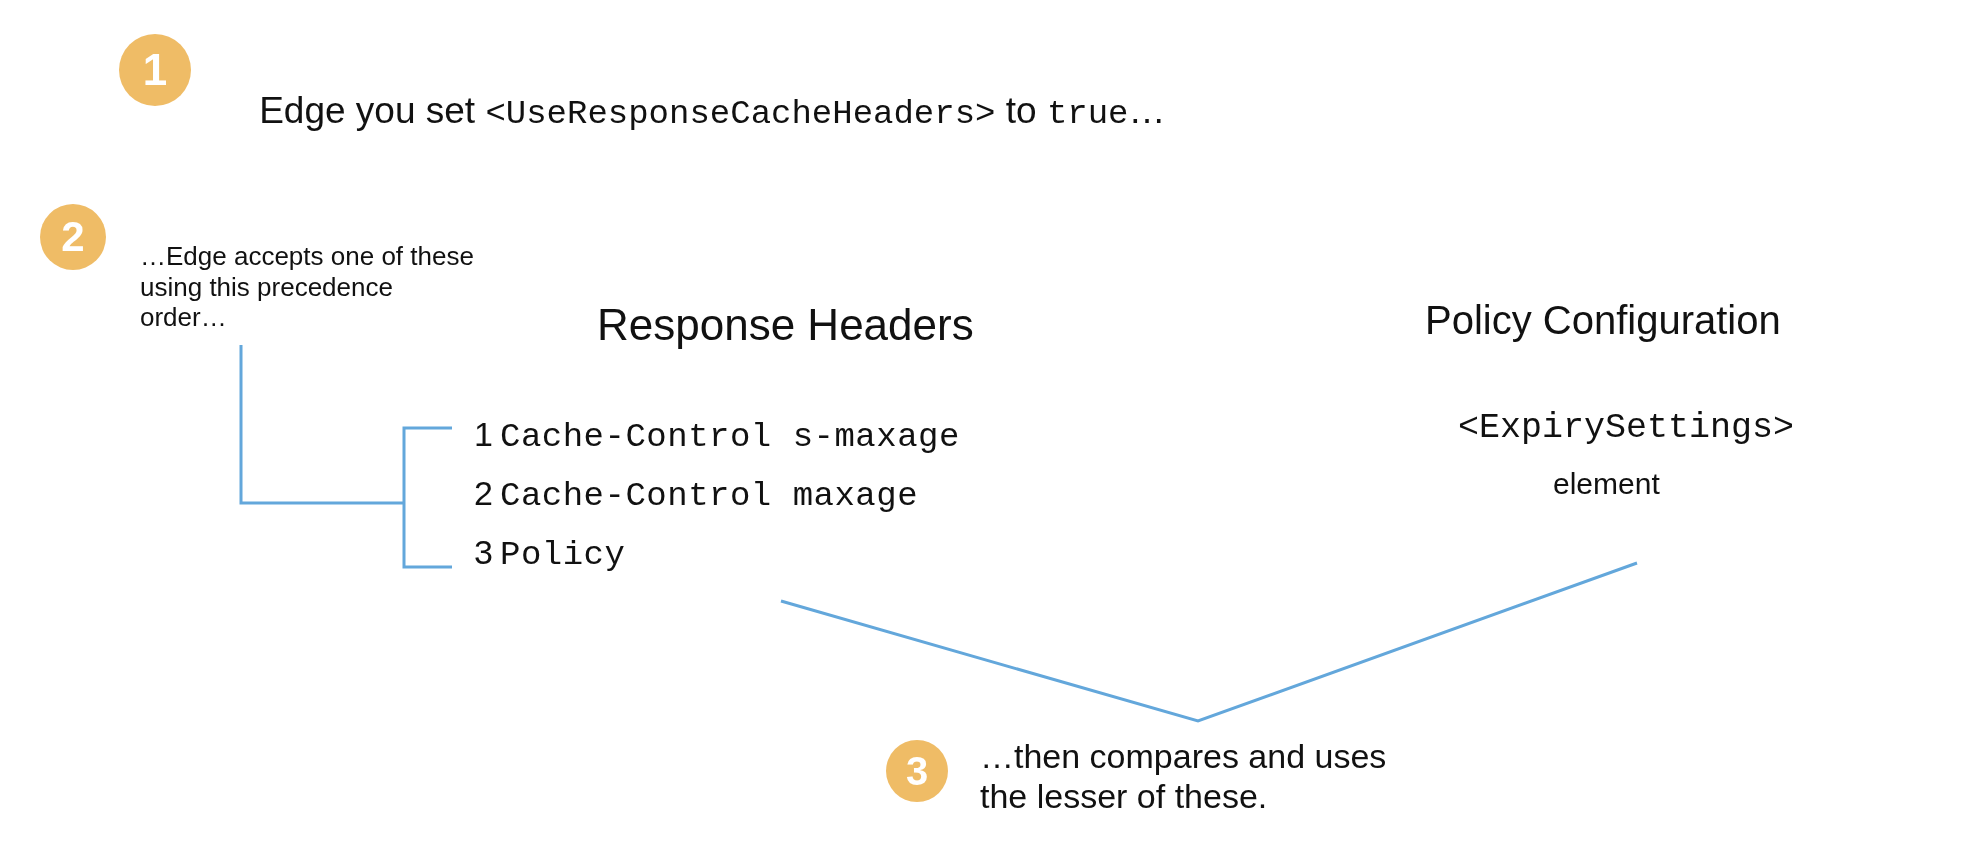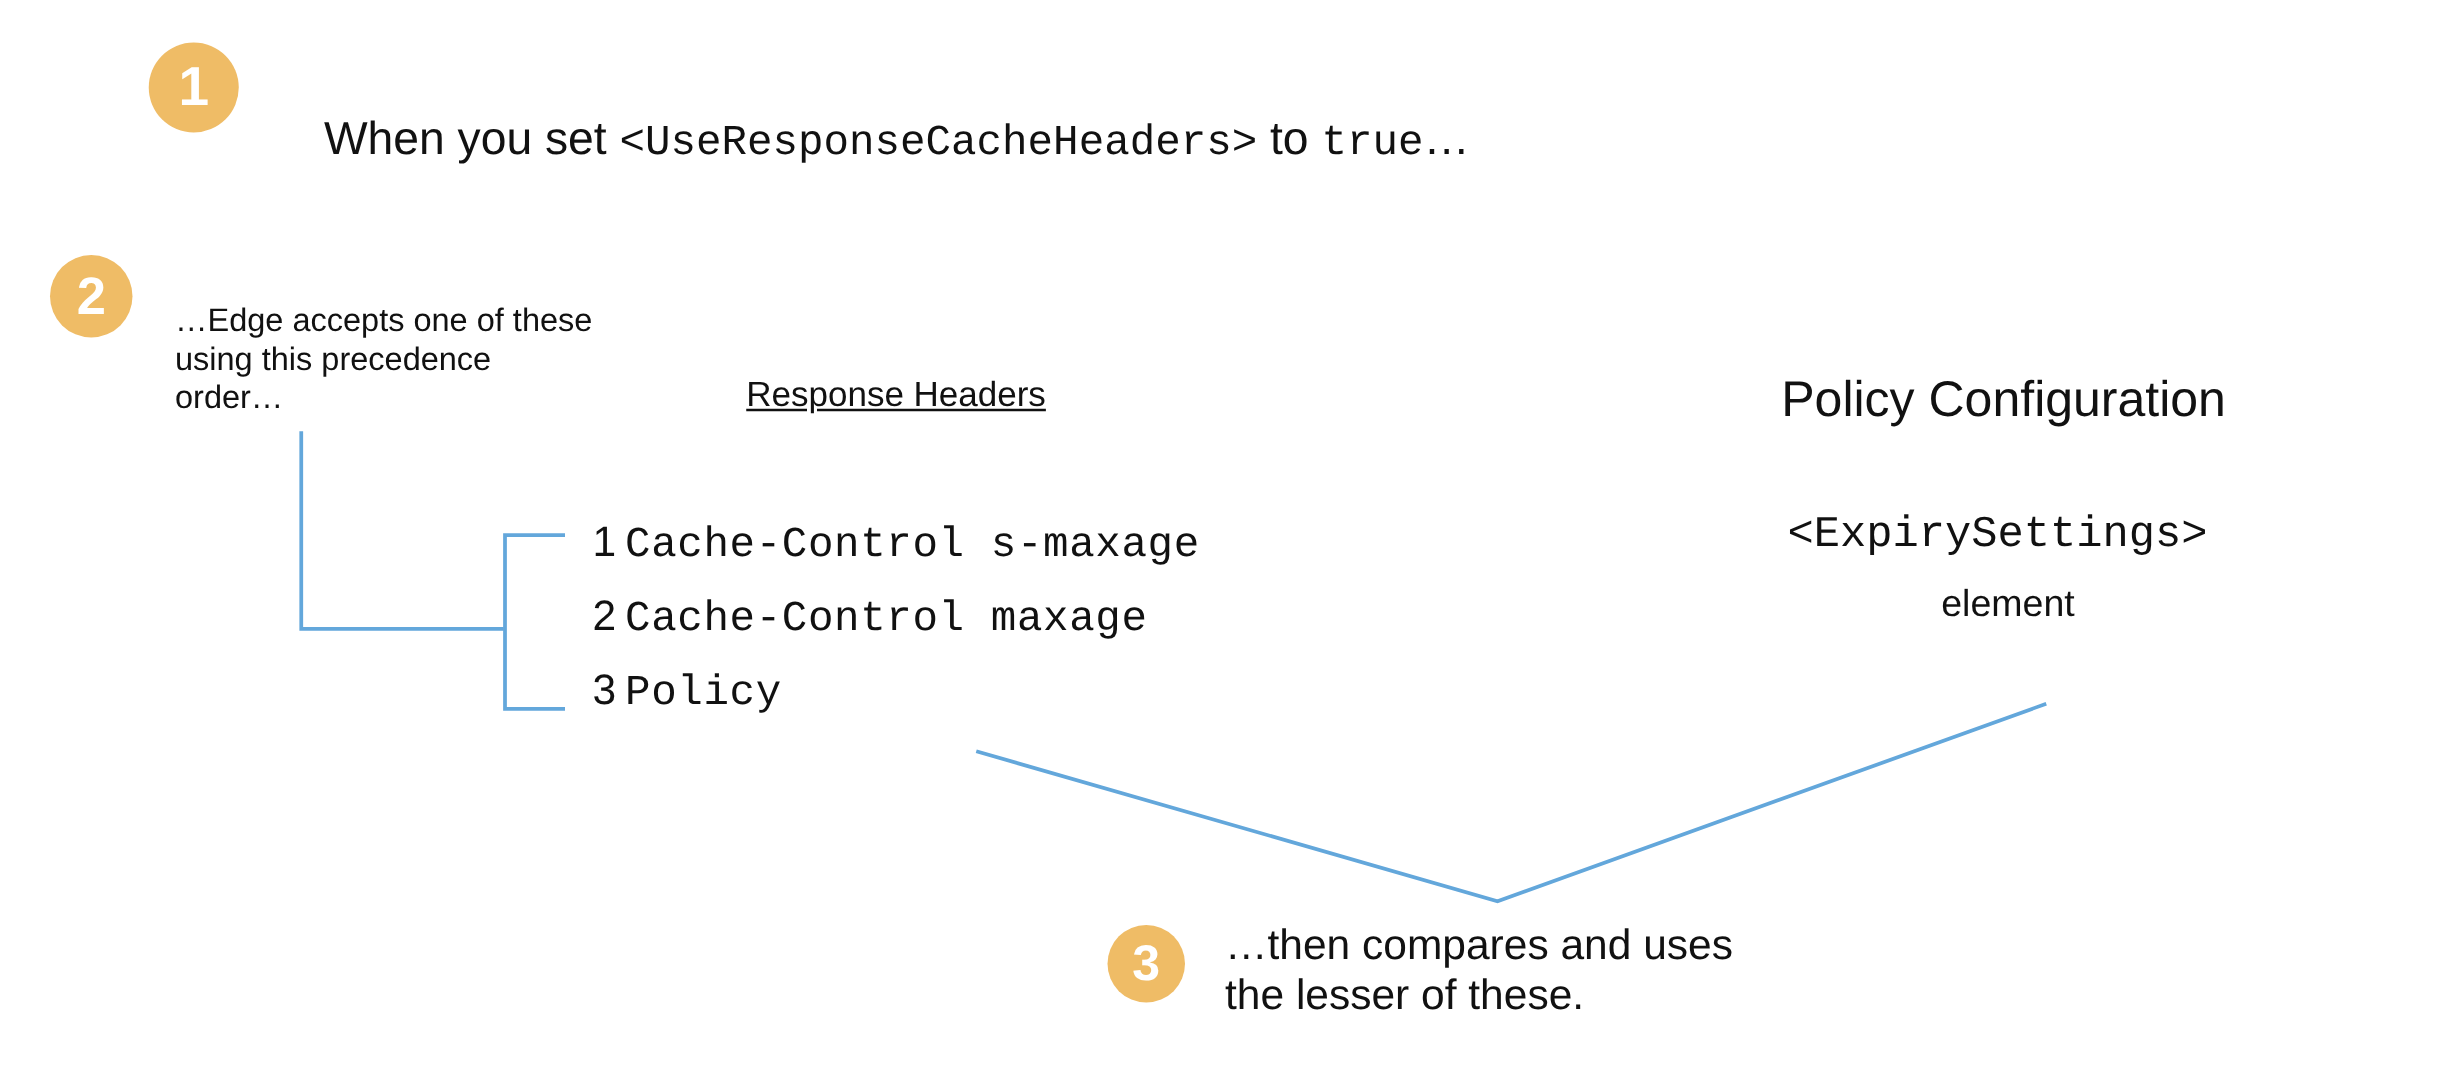--- a/index.html
+++ b/index.html
@@ -76,20 +76,21 @@
     letter-spacing: 0.5px;
   }
 
   
   .policy-code {
     position: absolute;
     font-family: "Liberation Mono", "DejaVu Sans Mono", monospace;
     font-size: 35px;
     color: #111111;
     white-space: nowrap;
+    margin-left: 28px;
   }
   .policy-sub {
     position: absolute;
     font-family: "Liberation Sans", sans-serif;
     font-size: 30px;
     color: #111111;
     white-space: nowrap;
     text-align: center;
   }
 
@@ -123,31 +124,31 @@
 
     <polyline points="452,428 404,428 404,567 452,567" fill="none" stroke="#63A7DB" stroke-width="3" stroke-linecap="butt" stroke-linejoin="miter"></polyline>
 
     <polyline points="781,601 1198,721 1637,563" fill="none" stroke="#63A7DB" stroke-width="3" stroke-linecap="butt" stroke-linejoin="miter"></polyline>
   </svg>
 
   <div class="badge" style="left:119px; top:34px; width:72px; height:72px; font-size:44px;">
     <span>1</span>
   </div>
   <div class="step-text" style="left:218px; top:48px; font-size:37px;">
-    <span>When you set </span><span class="mono" style="font-size:34px;">&lt;UseResponseCacheHeaders&gt;</span><span> to </span><span class="mono" style="font-size:34px;">true</span><span>…</span>
+    <span>Edge you set </span><span class="mono" style="font-size:34px;">&lt;UseResponseCacheHeaders&gt;</span><span> to </span><span class="mono" style="font-size:34px;">true</span><span>…</span>
   </div>
 
   <div class="badge" style="left:40px; top:204px; width:66px; height:66px; font-size:42px;">
     <span>2</span>
   </div>
   <div class="step-text" style="left:140px; top:193px; font-size:26px; line-height:1.18; white-space:pre-line;margin-top:48px;">…Edge accepts one of these
 using this precedence
 order…</div>
 
-  <div class="heading" style="left:597px; top:300px; font-size:28px;text-decoration:underline;">Response Headers</div>
+  <div class="heading" style="left:597px; top:300px; font-size:44px;">Response Headers</div>
 
   <div class="list-row" style="left:474px; top:415px;">
     <span class="list-num">1</span>
     <span class="list-val">Cache-Control s-maxage</span>
   </div>
 
   <div class="list-row" style="left:474px; top:474px;">
     <span class="list-num">2</span>
     <span class="list-val">Cache-Control maxage</span>
   </div>

